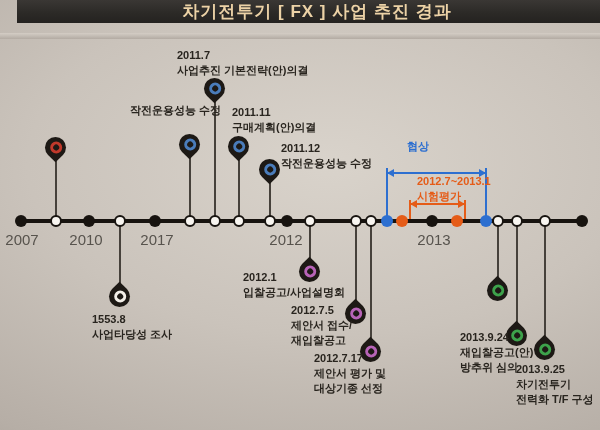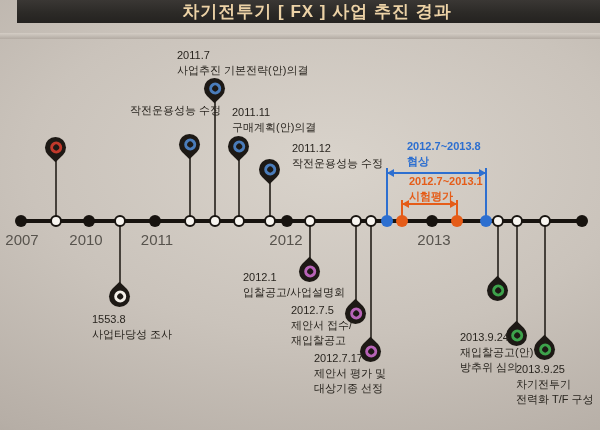--- a/index.html
+++ b/index.html
@@ -23,35 +23,35 @@
   .dot.b{background:#2d6fd0;}
   .dot.o{background:#e55c18;}
   
   .stem{position:absolute;width:2px;background:#46413b;z-index:1;}
   
   .pin{position:absolute;width:21px;height:21px;background:#1d1915;z-index:5;}
   .pin.down{border-radius:50% 50% 50% 0;transform:rotate(-45deg);}
   .pin.up{border-radius:50% 0 50% 50%;transform:rotate(-45deg);}
   .pin::after{content:"";position:absolute;inset:4.5px;border-radius:50%;border:3.5px solid var(--ring);}
   
-  .evlabel{position:absolute;font-size:11px;font-weight:normal;color:#29251f;line-height:15px;white-space:nowrap;z-index:6;}
+  .evlabel{position:absolute;font-size:11px;font-weight:bold;color:#29251f;line-height:15px;white-space:nowrap;z-index:6;}
   .evlabel span{display:block;}
   
   .year{position:absolute;top:231px;width:44px;text-align:center;font-size:15px;color:#57534d;z-index:6;}
   
   .vline{position:absolute;width:2px;z-index:2;}
   .hline{position:absolute;height:2px;z-index:2;background:currentColor;}
   .hline::before{content:"";position:absolute;left:-1px;top:-3px;width:0;height:0;
     border-top:4px solid transparent;border-bottom:4px solid transparent;border-right:7px solid currentColor;}
   .hline::after{content:"";position:absolute;right:-1px;top:-3px;width:0;height:0;
     border-top:4px solid transparent;border-bottom:4px solid transparent;border-left:7px solid currentColor;}
   .spanlabel{position:absolute;font-size:11px;font-weight:bold;line-height:15px;white-space:nowrap;z-index:6;}
   .spanlabel span{display:block;}
   .c-blue{color:#2d6fd0;}
-  .c-orange{color:#e55c18;}
+  .c-orange{color:#e55c18;margin-left:8px;}
 </style>
 </head>
 <body>
 
 <div id="stage">
 
   <div class="titlebar">
     <span>차기전투기 [ FX ] 사업 추진 경과</span>
   </div>
   <div class="titlestrip"></div>
@@ -66,21 +66,20 @@
   <div class="stem" style="left:355px;top:221px;height:81px"></div>
   <div class="stem" style="left:370px;top:221px;height:119px"></div>
   <div class="stem" style="left:497px;top:221px;height:58px"></div>
   <div class="stem" style="left:516px;top:221px;height:103px"></div>
   <div class="stem" style="left:544px;top:221px;height:117px"></div>
 
   <div class="vline c-blue" style="left:386px;top:168px;height:52px;background:currentColor"></div>
   <div class="vline c-blue" style="left:485px;top:168px;height:52px;background:currentColor"></div>
   <div class="hline c-blue" style="left:388px;top:172px;width:97px"></div>
   <div class="spanlabel c-blue" style="left:407px;top:139px">
-    <span>2012.7~2013.8</span>
     <span>협상</span>
   </div>
 
   <div class="vline c-orange" style="left:401px;top:200px;height:20px;background:currentColor"></div>
   <div class="vline c-orange" style="left:456px;top:200px;height:20px;background:currentColor"></div>
   <div class="hline c-orange" style="left:403px;top:203px;width:53px"></div>
   <div class="spanlabel c-orange" style="left:409px;top:174px">
     <span>2012.7~2013.1</span>
     <span>시험평가</span>
   </div>
@@ -105,21 +104,21 @@
   <div class="dot" style="left:426px"></div>
   <div class="dot o" style="left:451px"></div>
   <div class="dot b" style="left:480px"></div>
   <div class="dot w" style="left:492px"></div>
   <div class="dot w" style="left:511px"></div>
   <div class="dot w" style="left:539px"></div>
   <div class="dot" style="left:576px"></div>
 
   <div class="year" style="left:0px">2007</div>
   <div class="year" style="left:64px">2010</div>
-  <div class="year" style="left:135px">2011</div>
+  <div class="year" style="left:135px">2017</div>
   <div class="year" style="left:264px">2012</div>
   <div class="year" style="left:412px">2013</div>
 
   <div class="pin down" style="left:45px;top:137px;--ring:#c0392b"></div>
   <div class="pin down" style="left:179px;top:134px;--ring:#4a7cba"></div>
   <div class="pin down" style="left:204px;top:78px;--ring:#4a7cba"></div>
   <div class="pin down" style="left:228px;top:136px;--ring:#4a7cba"></div>
   <div class="pin down" style="left:259px;top:159px;--ring:#4a7cba"></div>
 
   <div class="pin up" style="left:109px;top:286px;--ring:#f2eee8"></div>
@@ -134,21 +133,21 @@
     <span>작전운용성능 수정</span>
   </div>
   <div class="evlabel" style="left:177px;top:48px">
     <span>2011.7</span>
     <span>사업추진 기본전략(안)의결</span>
   </div>
   <div class="evlabel" style="left:232px;top:105px">
     <span>2011.11</span>
     <span>구매계획(안)의결</span>
   </div>
-  <div class="evlabel" style="left:292px;top:141px">
+  <div class="evlabel" style="left:281px;top:141px">
     <span>2011.12</span>
     <span>작전운용성능 수정</span>
   </div>
   <div class="evlabel" style="left:92px;top:312px">
     <span>1553.8</span>
     <span>사업타당성 조사</span>
   </div>
   <div class="evlabel" style="left:243px;top:270px">
     <span>2012.1</span>
     <span>입찰공고/사업설명회</span>

